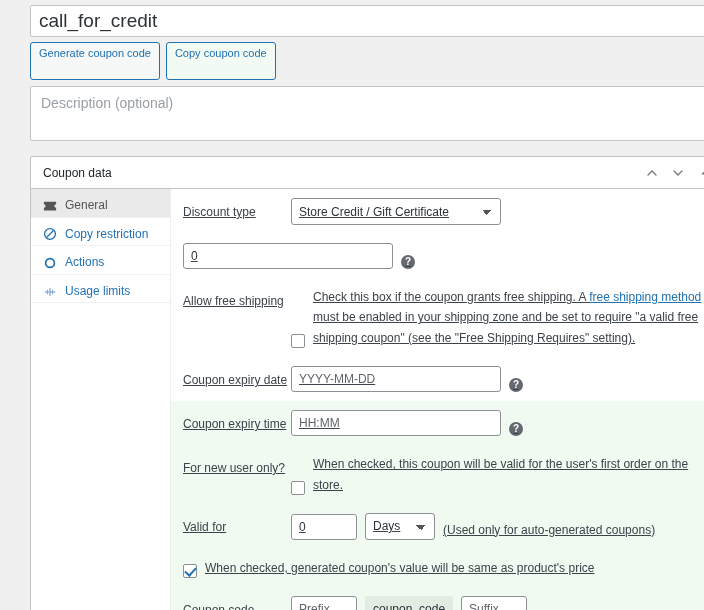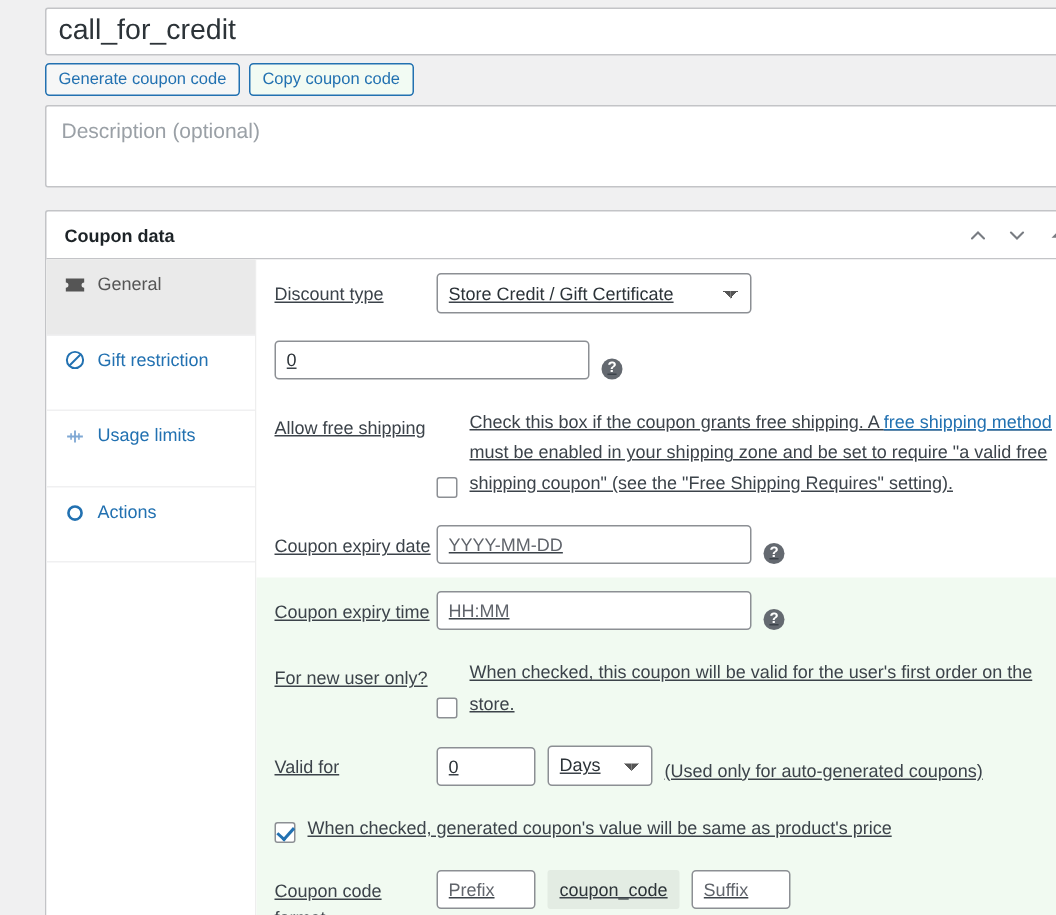--- a/index.html
+++ b/index.html
@@ -35,21 +35,21 @@
   
   .btn-row { margin-top: 5px; display: flex; gap: 6px; }
   .wp-btn {
     font-family: "Liberation Sans", sans-serif;
     font-size: 11px;
     line-height: 1;
     color: #2271b1;
     background: #f6f7f7;
     border: 1px solid #2271b1;
     border-radius: 3px;
-    padding: 5px 8px 4px;
+    padding: 5px 8px 20px;
     cursor: pointer;
     white-space: nowrap;
   }
   .wp-btn.tinted { background: #f2fbf3; }
 
   
   .desc-wrap { margin-top: 6px; position: relative; }
   .desc-area {
     display: block;
     width: 692px;
@@ -84,21 +84,21 @@
   .metabox-head {
     height: 32px;
     display: flex;
     align-items: center;
     justify-content: space-between;
     padding: 0 8px 0 12px;
     border-bottom: 1px solid #c3c4c7;
   }
   .metabox-title {
     font-size: 12px;
-    font-weight: bold;
+    font-weight: normal;
     color: #1d2327;
     line-height: 1;
   }
   .head-controls { display: flex; align-items: center; gap: 8px; }
   .head-btn {
     width: 18px; height: 18px;
     display: flex; align-items: center; justify-content: center;
     background: transparent; border: none; cursor: pointer; padding: 0;
   }
 
@@ -108,21 +108,21 @@
     width: 140px;
     flex: 0 0 140px;
     border-right: 1px solid #eee;
     background: #fff;
     padding-top: 0;
   }
   .tab {
     display: flex;
     align-items: center;
     gap: 8px;
-    padding: 9px 10px 25px 12px;
+    padding: 9px 10px 3px 12px;
     font-size: 12px;
     color: #2271b1;
     border-bottom: 1px solid #f0f0f1;
     cursor: pointer;
     line-height: 1.3;
   }
   .tab.active { background: #eaeaea; color: #555; font-weight: normal; }
   .tab-icon { width: 14px; height: 14px; flex: 0 0 14px; display:block; }
 
   .fields {
@@ -303,40 +303,40 @@
             <path d="M1 3 h14 v3 a2 2 0 0 0 0 4 v3 H1 v-3 a2 2 0 0 0 0-4 Z" fill="#555"></path>
           </svg>
           <span>General</span>
         </div>
 
         <div class="tab">
           <svg class="tab-icon" viewBox="0 0 16 16">
             <circle cx="8" cy="8" r="6.2" fill="none" stroke="#2271b1" stroke-width="1.5"></circle>
             <line x1="4" y1="12" x2="12" y2="4" stroke="#2271b1" stroke-width="1.5"></line>
           </svg>
-          <span>Gift restriction</span>
+          <span>Copy restriction</span>
+        </div>
+
+        <div class="tab">
+          <svg class="tab-icon" viewBox="0 0 16 16">
+            <circle cx="8" cy="8" r="5" fill="none" stroke="#2271b1" stroke-width="2"></circle>
+          </svg>
+          <span>Actions</span>
         </div>
 
         <div class="tab">
           <svg class="tab-icon" viewBox="0 0 16 16">
             <line x1="2" y1="8" x2="14" y2="8" stroke="#7fa8d4" stroke-width="1.4"></line>
             <line x1="8" y1="3.5" x2="8" y2="12.5" stroke="#7fa8d4" stroke-width="1.4"></line>
             <line x1="5" y1="5.5" x2="5" y2="10.5" stroke="#7fa8d4" stroke-width="1.2"></line>
             <line x1="11" y1="5.5" x2="11" y2="10.5" stroke="#7fa8d4" stroke-width="1.2"></line>
           </svg>
           <span>Usage limits</span>
         </div>
 
-        <div class="tab">
-          <svg class="tab-icon" viewBox="0 0 16 16">
-            <circle cx="8" cy="8" r="5" fill="none" stroke="#2271b1" stroke-width="2"></circle>
-          </svg>
-          <span>Actions</span>
-        </div>
-
       </div>
 
       <div class="fields">
 
         <div class="fgroup">
 
           <div class="frow">
             <div class="lbl">Discount type</div>
             <div class="ctl">
               <select class="sel">

